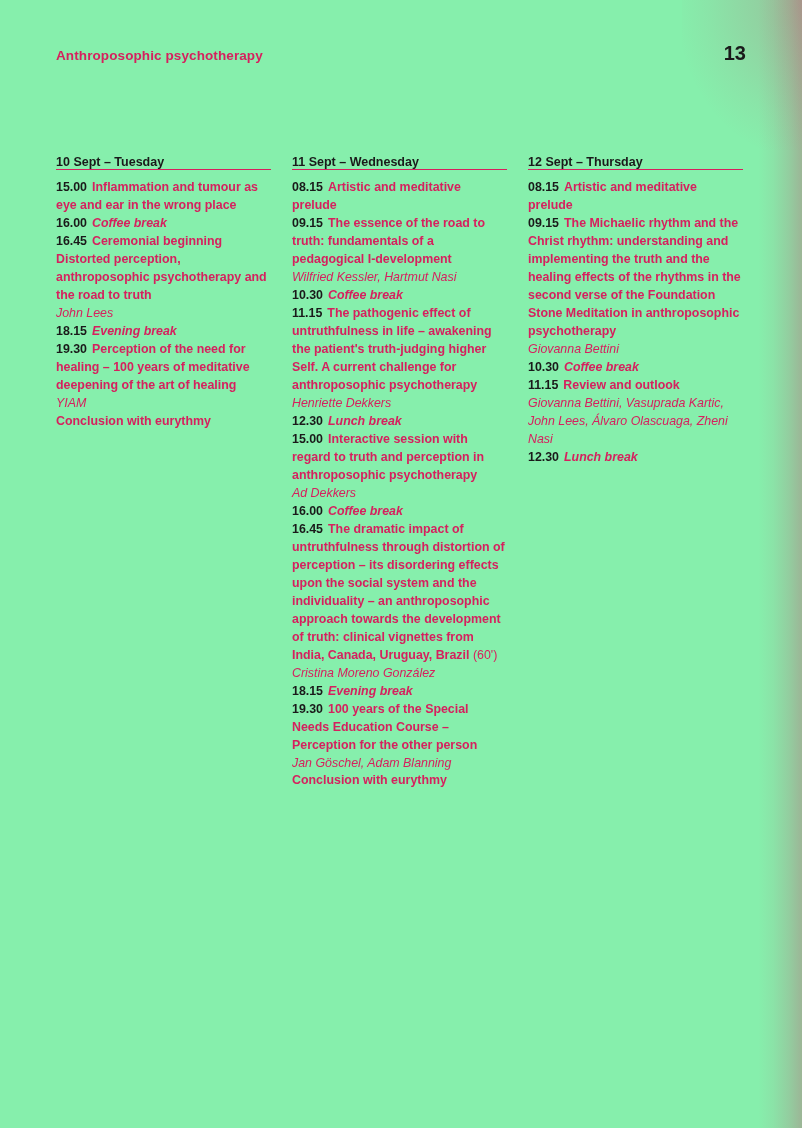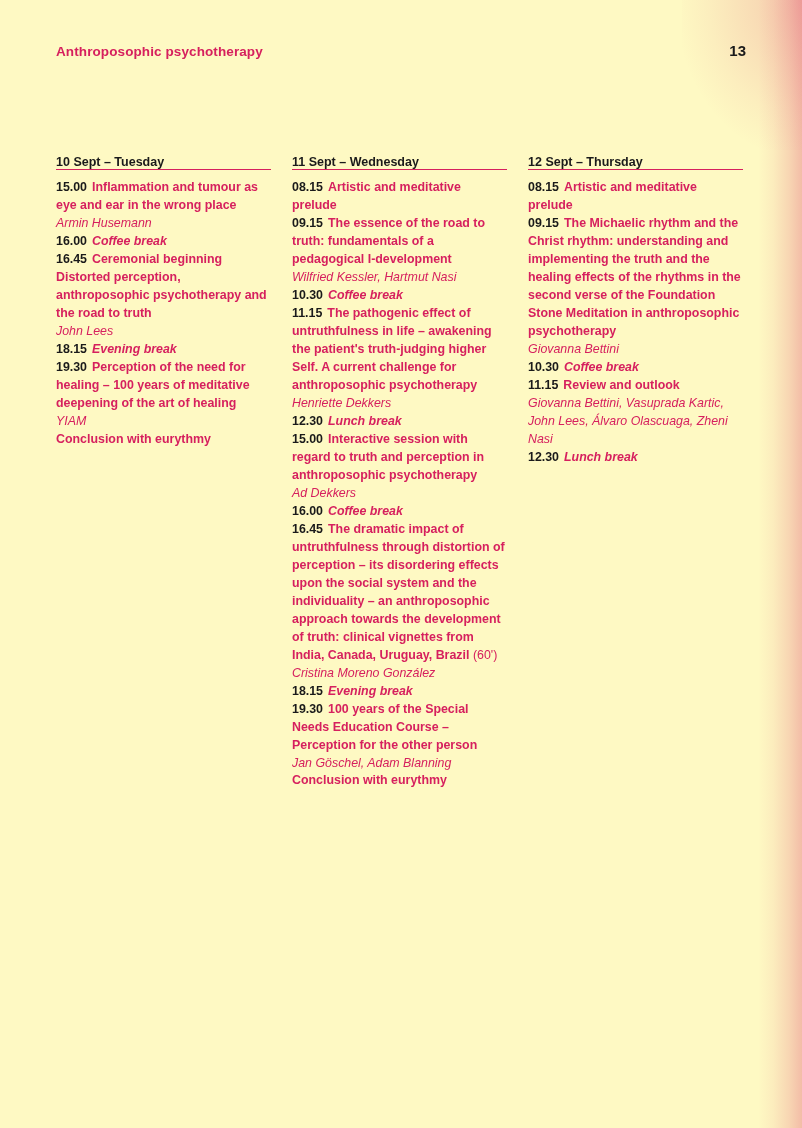--- a/index.html
+++ b/index.html
@@ -10,21 +10,21 @@
     width: 802px;
     height: 1128px;
     background: #ffffff;
     font-family: "Liberation Sans", sans-serif;
     position: relative;
     overflow: hidden;
   }
   .page {
     position: absolute;
     inset: 0;
-    background: #fef9c3;
+    background: #86efac;
   }
   
   .edge-gradient {
     position: absolute;
     top: 0;
     right: 0;
     width: 44px;
     height: 100%;
     background: linear-gradient(to right, rgba(214,32,94,0.00) 0%, rgba(214,32,94,0.06) 35%, rgba(214,32,94,0.16) 70%, rgba(214,32,94,0.28) 100%);
     pointer-events: none;
@@ -48,21 +48,21 @@
     align-items: baseline;
     justify-content: space-between;
   }
   .running-title {
     font-size: 13.5px;
     font-weight: bold;
     color: #d6205e;
     letter-spacing: 0.1px;
   }
   .page-number {
-    font-size: 15px;
+    font-size: 20px;
     font-weight: bold;
     color: #1a1a1a;
   }
 
   .columns {
     position: absolute;
     top: 155px;
     left: 56px;
     right: 40px;
     display: flex;
@@ -126,21 +126,20 @@
   <div class="header">
     <div class="running-title">Anthroposophic psychotherapy</div>
     <div class="page-number">13</div>
   </div>
 
   <div class="columns" id="columns">
       <div class="col">
         <div class="col-head">10 Sept – Tuesday</div>
         <div class="entries">
           <p class="entry"><span class="time">15.00</span><span class="sep"></span><span class="title">Inflammation and tumour as eye and ear in the wrong place</span></p>
-          <p class="entry"><span class="speaker">Armin Husemann</span></p>
           <p class="entry"><span class="time">16.00</span><span class="sep"></span><span class="break">Coffee break</span></p>
           <p class="entry"><span class="time">16.45</span><span class="sep"></span><span class="title">Ceremonial beginning</span></p>
           <p class="entry"><span class="title">Distorted perception, anthroposophic psychotherapy and the road to truth</span></p>
           <p class="entry"><span class="speaker">John Lees</span></p>
           <p class="entry"><span class="time">18.15</span><span class="sep"></span><span class="break">Evening break</span></p>
           <p class="entry"><span class="time">19.30</span><span class="sep"></span><span class="title">Perception of the need for healing – 100 years of meditative deepening of the art of healing</span></p>
           <p class="entry"><span class="speaker">YIAM</span></p>
           <p class="entry"><span class="title">Conclusion with eurythmy</span></p>
         </div>
       </div>

